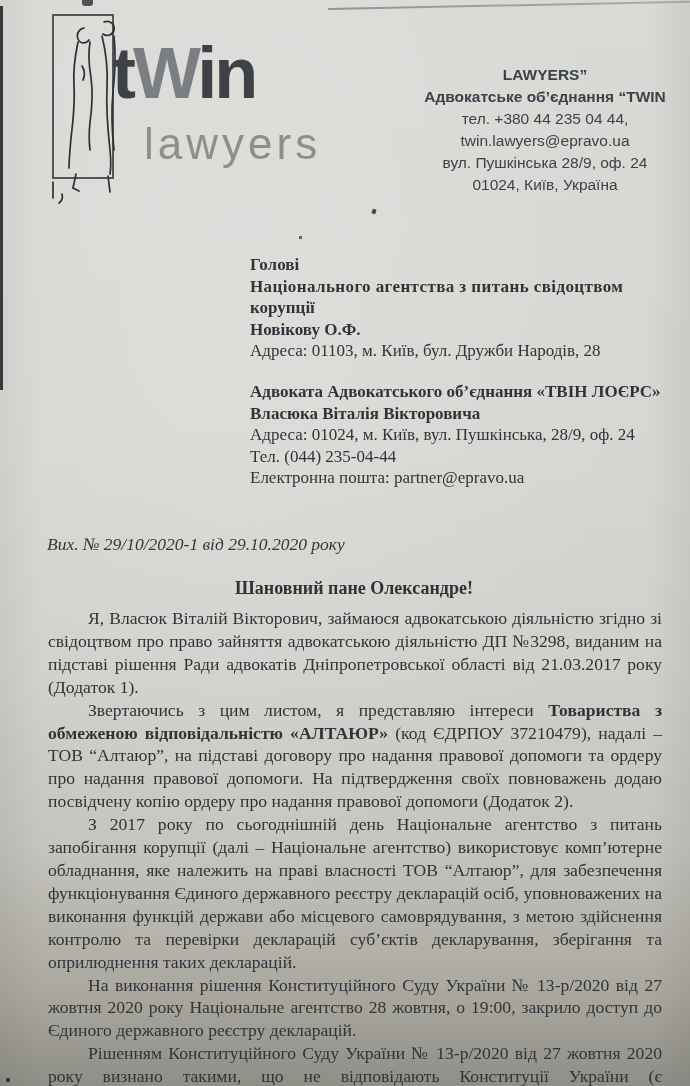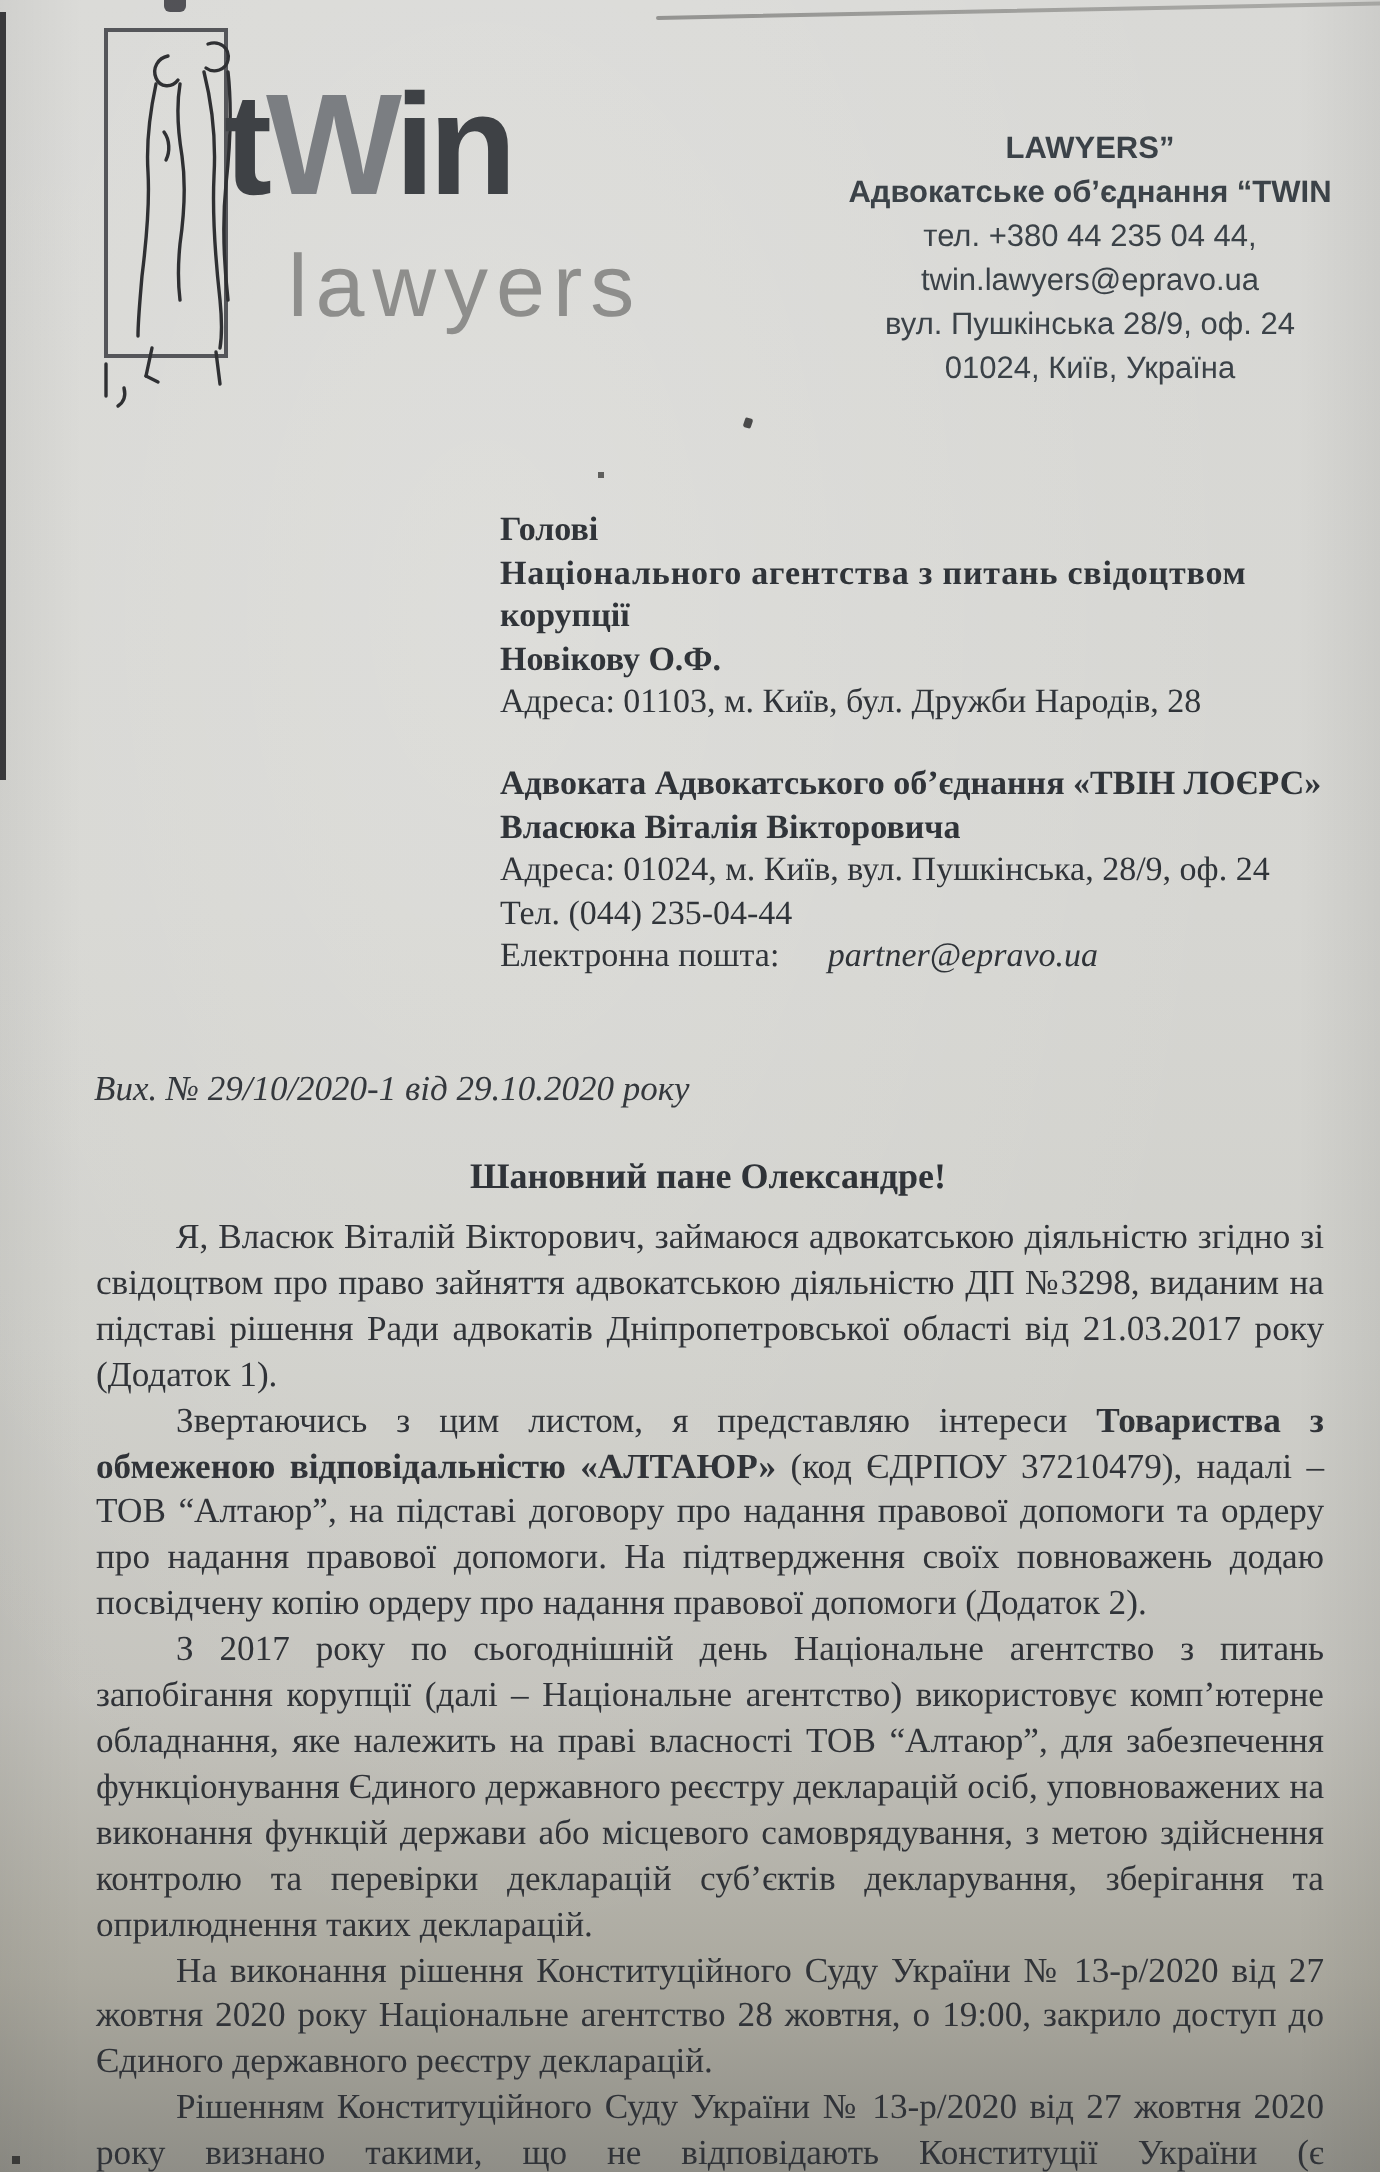--- a/index.html
+++ b/index.html
@@ -27,21 +27,21 @@
   .brand{position:absolute;left:112px;top:30px;font-family:"Liberation Sans","DejaVu Sans",sans-serif;
     font-size:72px;font-weight:bold;letter-spacing:-3px;color:#3e4145;line-height:1.2;}
   .brand .w{color:#7b7e82;}
   .brand-sub{position:absolute;left:124px;top:122px;font-family:"Liberation Sans","DejaVu Sans",sans-serif;
     font-size:44px;font-weight:normal;color:#8e8e8c;letter-spacing:4px;line-height:1;margin-left:20px;}
   
   .contact{position:absolute;left:402px;top:64px;width:286px;text-align:center;
     font-family:"Liberation Sans","DejaVu Sans",sans-serif;font-size:15.5px;line-height:22px;color:#3b4248;}
   
   .b{font-weight:bold;}
-  .i{font-style:italic;margin-left:20px;}
+  .i{}
   .u{}
   .line{white-space:nowrap;}
   
   .recipient{position:absolute;left:250px;width:430px;font-size:17px;line-height:21.5px;color:#303439;}
   .r1{top:229px;margin-top:25px;}
   .r1 .line:nth-child(2){letter-spacing:.4px;}
   .r2{top:381px;}
   
   .ref{position:absolute;left:47px;top:534px;font-style:italic;font-size:17.5px;color:#34383d;}
   .salutation{position:absolute;left:48px;top:578px;width:612px;text-align:center;font-weight:bold;font-size:18px;color:#2f3338;}

